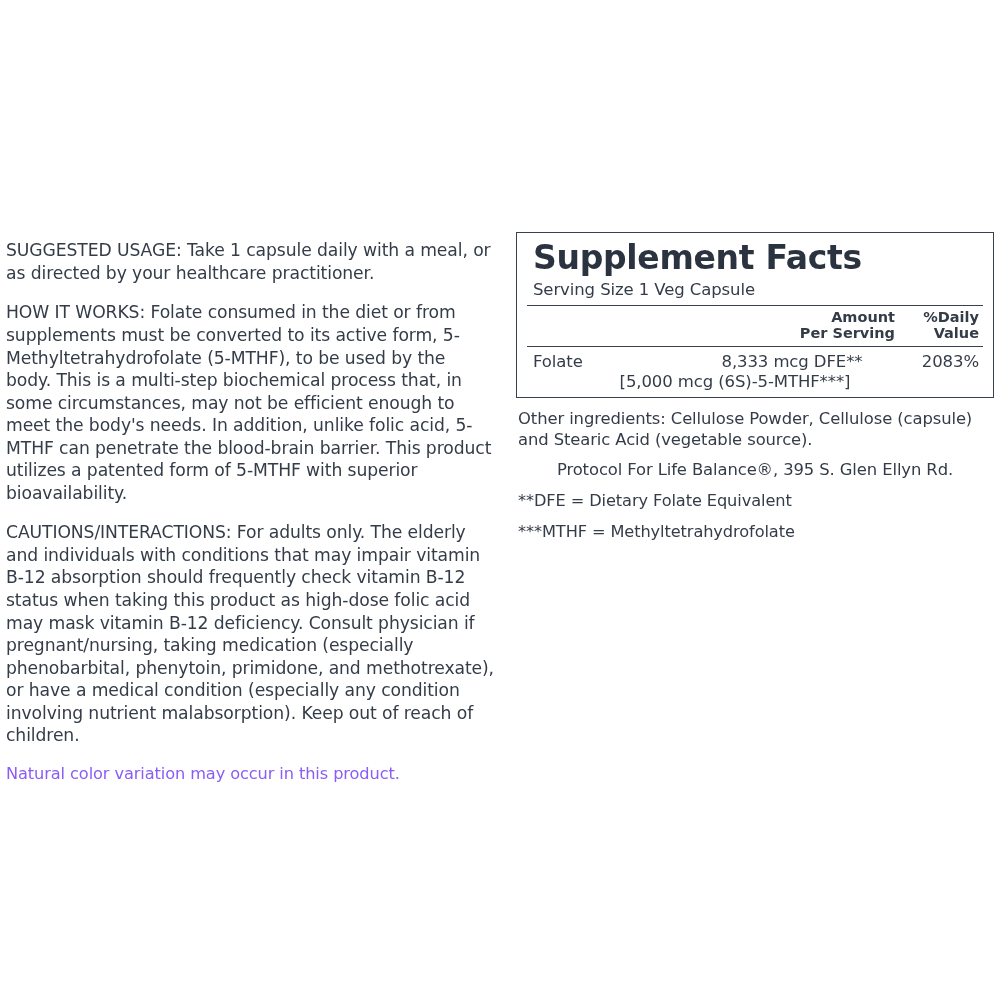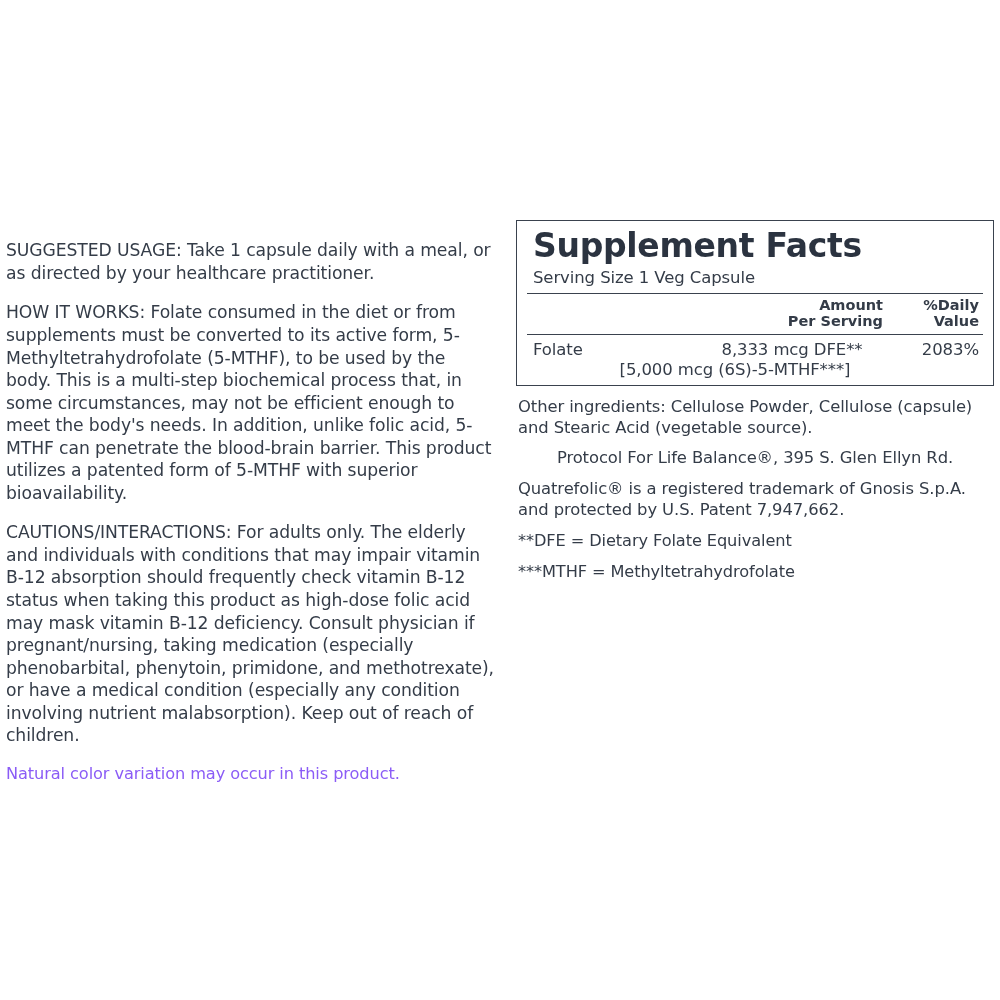--- a/index.html
+++ b/index.html
@@ -45,21 +45,21 @@
     line-height: 1.3;
     margin-top: 16px;
     letter-spacing: -0.1px;
     color: #8b5cf6;
   }
 
   
   .right-col {
     position: absolute;
     left: 516px;
-    top: 220px;
+    top: 232px;
     width: 478px;
     color: #343c48;
   }
   .facts-box {
     border: 1.6px solid #3a424e;
     border-bottom: none;
     padding: 8px 10px 6px 10px;
     box-sizing: border-box;
     width: 478px;
   }
@@ -88,21 +88,21 @@
   }
   .col-heads {
     display: flex;
     justify-content: flex-end;
     align-items: flex-end;
     font-size: 14.5px;
     font-weight: bold;
     line-height: 1.12;
     text-align: right;
     padding: 3px 4px 3px 0;
-    gap: 30px;
+    gap: 18px;
   }
   .col-heads .amount {
     width: 150px;
     text-align: right;
   }
   .col-heads .dv {
     width: 66px;
     text-align: right;
   }
   .nutrient-row {
@@ -235,21 +235,20 @@
       <div class="sub-line">[5,000 mcg (6S)-5-MTHF***]</div>
     </div>
     <div class="rule-thick"></div>
 
     <div class="below-box">
       <div class="r-para">Other ingredients: Cellulose Powder, Cellulose (capsule) and Stearic Acid (vegetable source).</div>
 
       <div class="r-para center tight">Protocol For Life Balance®, 395 S. Glen Ellyn Rd.</div>
 
 
-      <div class="r-para">Quatrefolic® is a registered trademark of Gnosis S.p.A. and protected by U.S. Patent 7,947,662.</div>
 
       <div class="small-note">**DFE = Dietary Folate Equivalent</div>
       <div class="small-note">***MTHF = Methyltetrahydrofolate</div>
     </div>
 
   </div>
 
 </div>
 
 </body></html>

